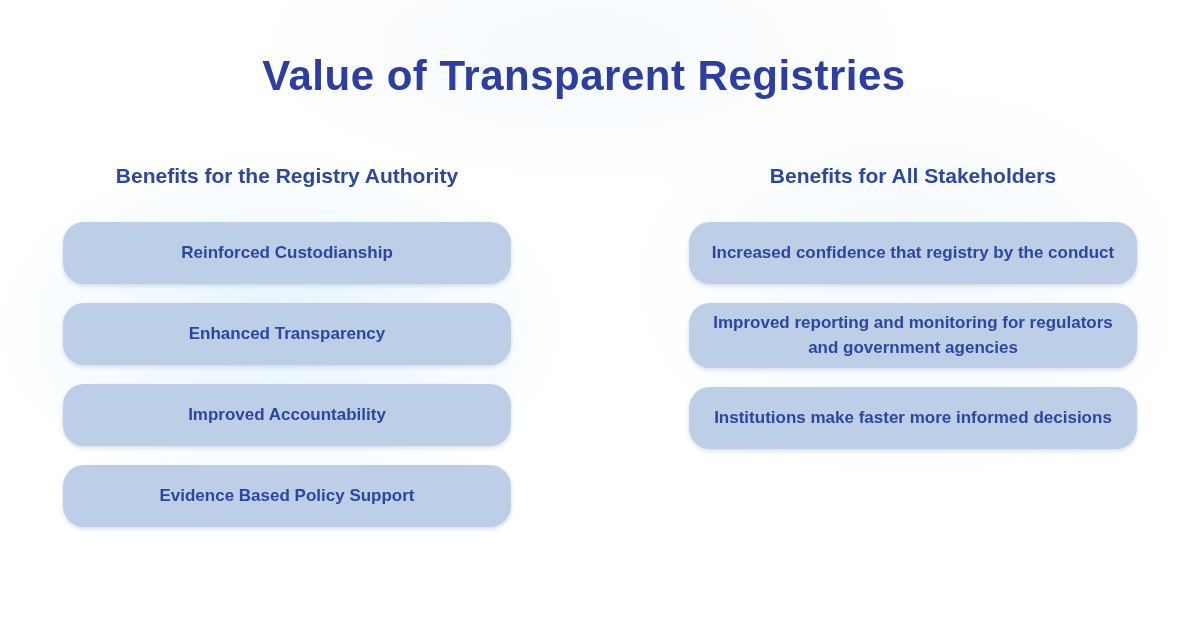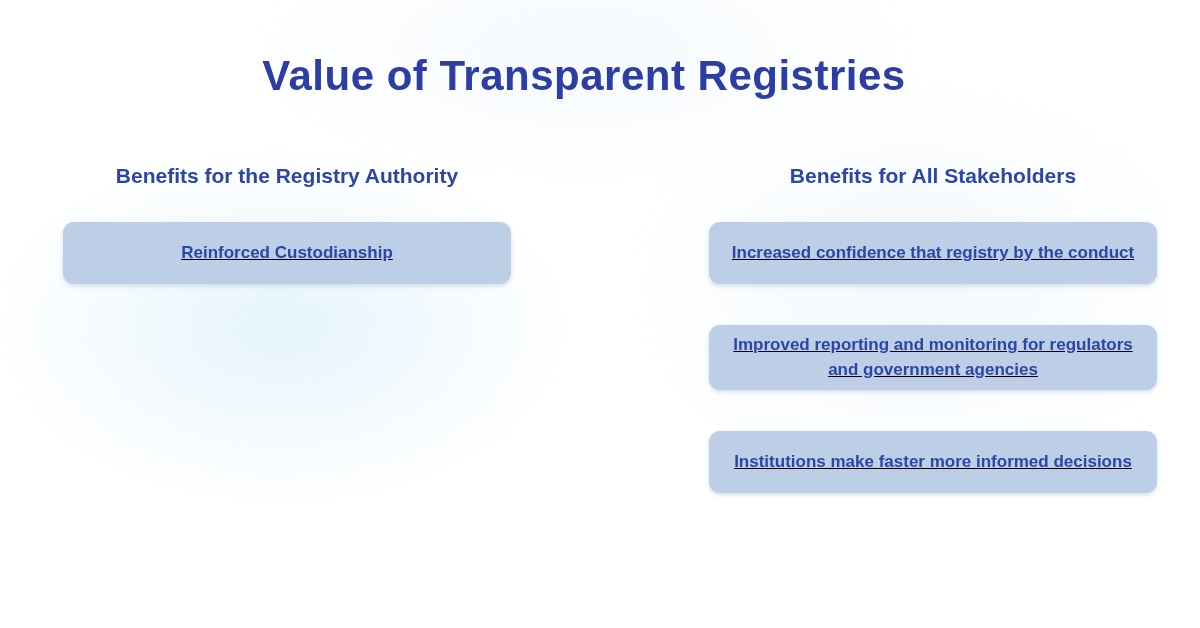--- a/index.html
+++ b/index.html
@@ -36,43 +36,42 @@
 
   .column {
     position: absolute;
     top: 160px;
     width: 448px;
     display: flex;
     flex-direction: column;
   }
 
   .column-left  { left: 63px; }
-  .column-right { left: 709px; }
+  .column-right { left: 689px; }
 
   .column-header {
     height: 32px;
     line-height: 32px;
     text-align: center;
     font-size: 21px;
     font-weight: 800;
     color: #2b46a4;
     margin-bottom: 30px;
   }
 
   .benefit-box {
     min-height: 62px;
-    margin-bottom: 41px;
+    margin-bottom: 19px;
     background: #bdcfe6;
-    border-radius: 11px;
+    border-radius: 21px;
     box-shadow: 0 2px 4px rgba(110, 140, 180, 0.28);
     display: flex;
     align-items: center;
     justify-content: center;
     padding: 8px 20px;
-    text-decoration: underline;
   }
 
   .benefit-box span {
     display: block;
     text-align: center;
     font-size: 17px;
     font-weight: 800;
     line-height: 1.45;
     color: #2b46a4;
   }
@@ -83,20 +82,29 @@
 <div class="canvas">
 
   <h1 class="title">Value of Transparent Registries</h1>
 
   <div class="column column-left">
     <div class="column-header">Benefits for the Registry Authority</div>
 
     <div class="benefit-box">
       <span>Reinforced Custodianship</span>
     </div>
+    <div class="benefit-box">
+      <span>Enhanced Transparency</span>
+    </div>
+    <div class="benefit-box">
+      <span>Improved Accountability</span>
+    </div>
+    <div class="benefit-box">
+      <span>Evidence Based Policy Support</span>
+    </div>
   </div>
 
   <div class="column column-right">
     <div class="column-header">Benefits for All Stakeholders</div>
 
     <div class="benefit-box">
       <span>Increased confidence that registry by the conduct</span>
     </div>
     <div class="benefit-box">
       <span>Improved reporting and monitoring for regulators and government agencies</span>

